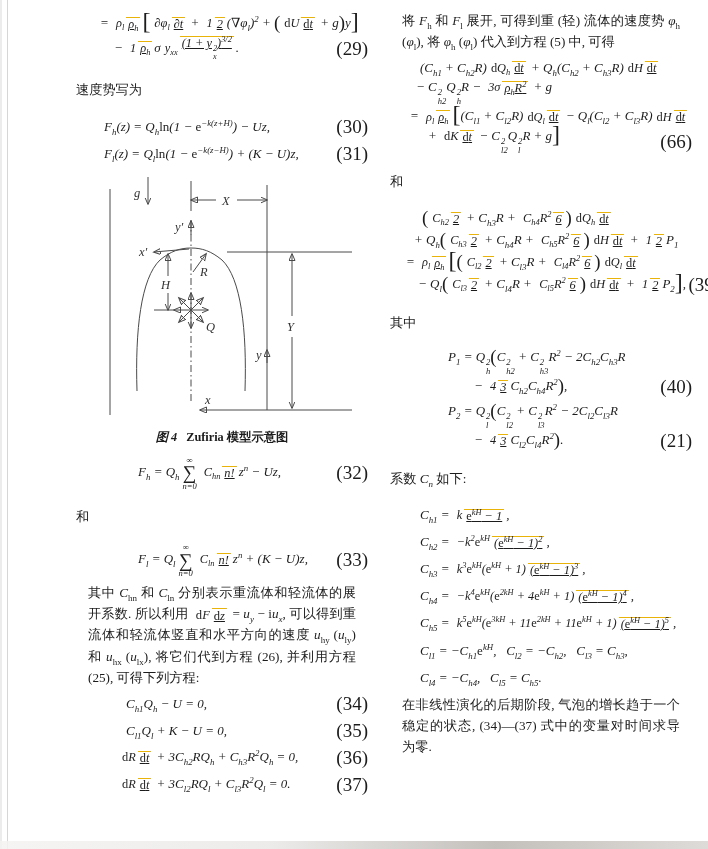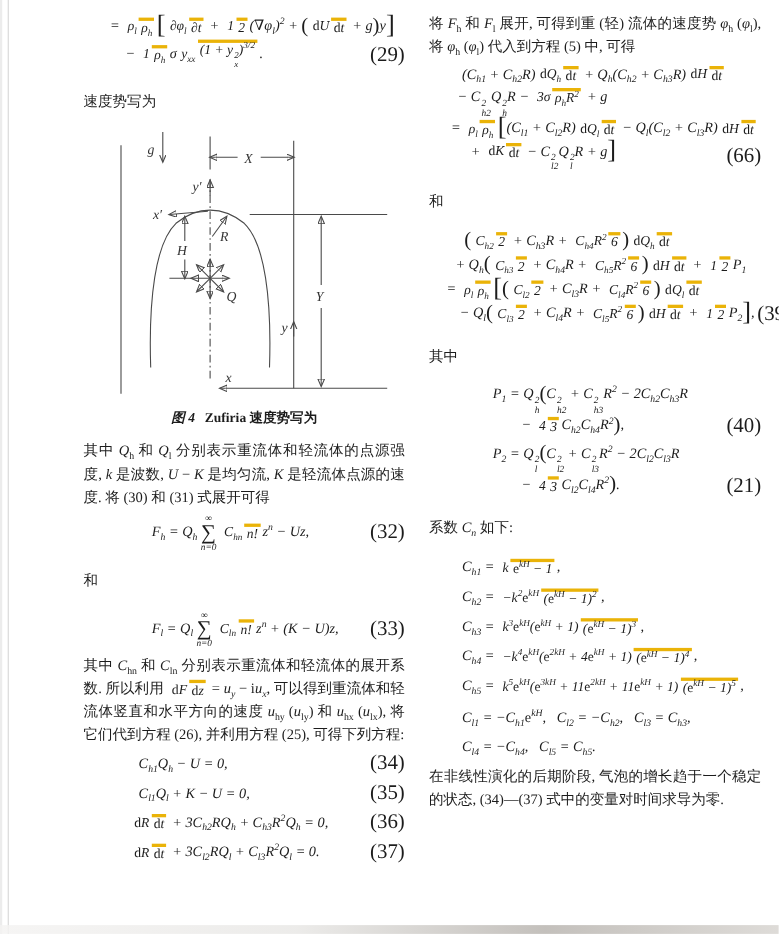--- a/index.html
+++ b/index.html
@@ -9,33 +9,33 @@
     font-family:"Liberation Serif","DejaVu Serif",serif;
     font-size:13.2px;
   }
   .scan-edge-a{position:absolute;left:0;top:0;bottom:0;width:2px;background:#ececec;}
   .scan-edge-b{position:absolute;left:7px;top:0;bottom:0;width:1px;background:#d6d6d6;}
   .bottom-noise{position:absolute;left:0;right:0;bottom:0;height:8px;
     background:linear-gradient(90deg,#f4f3f2,#e9e8e6 38%,#b9b5b0 70%,#d8d5d1 100%);opacity:.85;}
   .cols{display:flex;padding:8px 8px 0 76px;gap:22px;}
   .col-left{width:292px;flex:none;}
   .col-right{width:302px;flex:none;}
-  .para{text-align:justify;line-height:1.6;margin:2px 0 4px;}
+  .para{text-align:justify;line-height:1.6;margin:2px 12px 4px;}
   .lead{line-height:1.6;margin:16px 0;}
   
   .eq{margin:5px 0;}
   .eqline{display:flex;align-items:center;min-height:22px;}
   .math{flex:1;text-align:left;font-style:italic;font-size:13px;white-space:nowrap;}
   .eqnum{width:34px;text-align:right;font-style:normal;font-size:19px;flex:none;}
   .up{font-style:normal;}
   sup,sub{font-size:0.68em;line-height:0;}
   .f{display:inline-flex;flex-direction:row;align-items:center;vertical-align:middle;
      margin:1px 2px;line-height:1.12;font-size:0.95em;text-align:center;}
   .f>.n{padding:0 2px;display:block;}
-  .f>.d{border-top:3px solid #eab308;padding:0 2px;display:block;}
+  .f>.d{border-top:1px solid #eab308;padding:0 2px;display:block;text-decoration:underline;}
   .ss{display:inline-flex;flex-direction:column;align-items:flex-start;vertical-align:-0.45em;
       line-height:1.05;font-size:0.66em;margin-left:1px;}
   .ss>span{display:block;}
   .sum{display:inline-flex;flex-direction:column;align-items:center;vertical-align:middle;
        line-height:1;margin:0 3px;}
   .sum .lim{font-size:8.5px;}
   .sum .sg{font-size:19px;line-height:0.9;font-style:normal;}
   .bl{font-size:1.45em;line-height:0;vertical-align:-0.08em;font-style:normal;}
   .bk{font-size:1.85em;line-height:0;vertical-align:-0.1em;font-style:normal;}
   
@@ -87,20 +87,32 @@
                   <span>2</span>
                   <span>x</span>
                 </span>)<sup>3/2</sup></span>
             </span>.</span>
           <span class="eqnum">(29)</span>
         </div>
     </div>
 
     <div class="lead">速度势写为</div>
 
+    <div class="eq">
+      <div class="eqline">
+          <span class="math p28">F<sub>h</sub>(z) = Q<sub>h</sub><span class="up">ln</span>(1 − <span class="up">e</span><sup>−k(z+H)</sup>) − Uz,</span>
+          <span class="eqnum">(30)</span>
+        </div>
+    </div>
+    <div class="eq">
+      <div class="eqline">
+          <span class="math p28">F<sub>l</sub>(z) = Q<sub>l</sub><span class="up">ln</span>(1 − <span class="up">e</span><sup>−k(z−H)</sup>) + (K − U)z,</span>
+          <span class="eqnum">(31)</span>
+        </div>
+    </div>
 
     <div class="figure">
       <svg width="265" height="244" viewBox="0 0 265 244">
         <defs>
           <marker id="ah" markerWidth="9" markerHeight="8" refX="6.5" refY="3" orient="auto" markerUnits="userSpaceOnUse">
             <path d="M0,0 L7,3 L0,6 z" fill="#4a4a4a" stroke="none"></path>
           </marker>
         </defs>
 
         <line x1="20" y1="14" x2="20" y2="240"></line>
@@ -157,24 +169,23 @@
         <line x1="202" y1="162" x2="202" y2="229"></line>
         <line x1="202" y1="229" x2="202" y2="233" marker-end="url(#ah)"></line>
         <text x="197" y="156">Y</text>
 
         <line x1="115" y1="235" x2="110" y2="235" marker-end="url(#ah)"></line>
         <line x1="115" y1="235" x2="262" y2="235"></line>
         <text x="115" y="229">x</text>
       </svg>
     </div>
     <div class="fig-caption">
-      <span class="cap-b">图 4</span><span>Zufiria 速度势写为</span>
-    </div>
-
-    <div class="para">其中 <i>Q</i><sub>h</sub> 和 <i>Q</i><sub>l</sub> 分别表示重流体和轻流体的点源强度, <i>k</i> 是波数, <i>U</i> − <i>K</i> 是均匀流, <i>K</i> 是轻流体点源的速度. 将 (30) 和 (31) 式展开可得</div>
+      <span class="cap-b">图 4</span><span>Zufiria 模型示意图</span>
+    </div>
+
 
     <div class="eq">
       <div class="eqline">
           <span class="math p62">F<sub>h</sub> = Q<sub>h</sub><span class="sum">
               <span class="lim">∞</span>
               <span class="sg">∑</span>
               <span class="lim">n=0</span>
             </span><span class="f">
               <span class="n">C<sub>hn</sub></span>
               <span class="d">n!</span>

